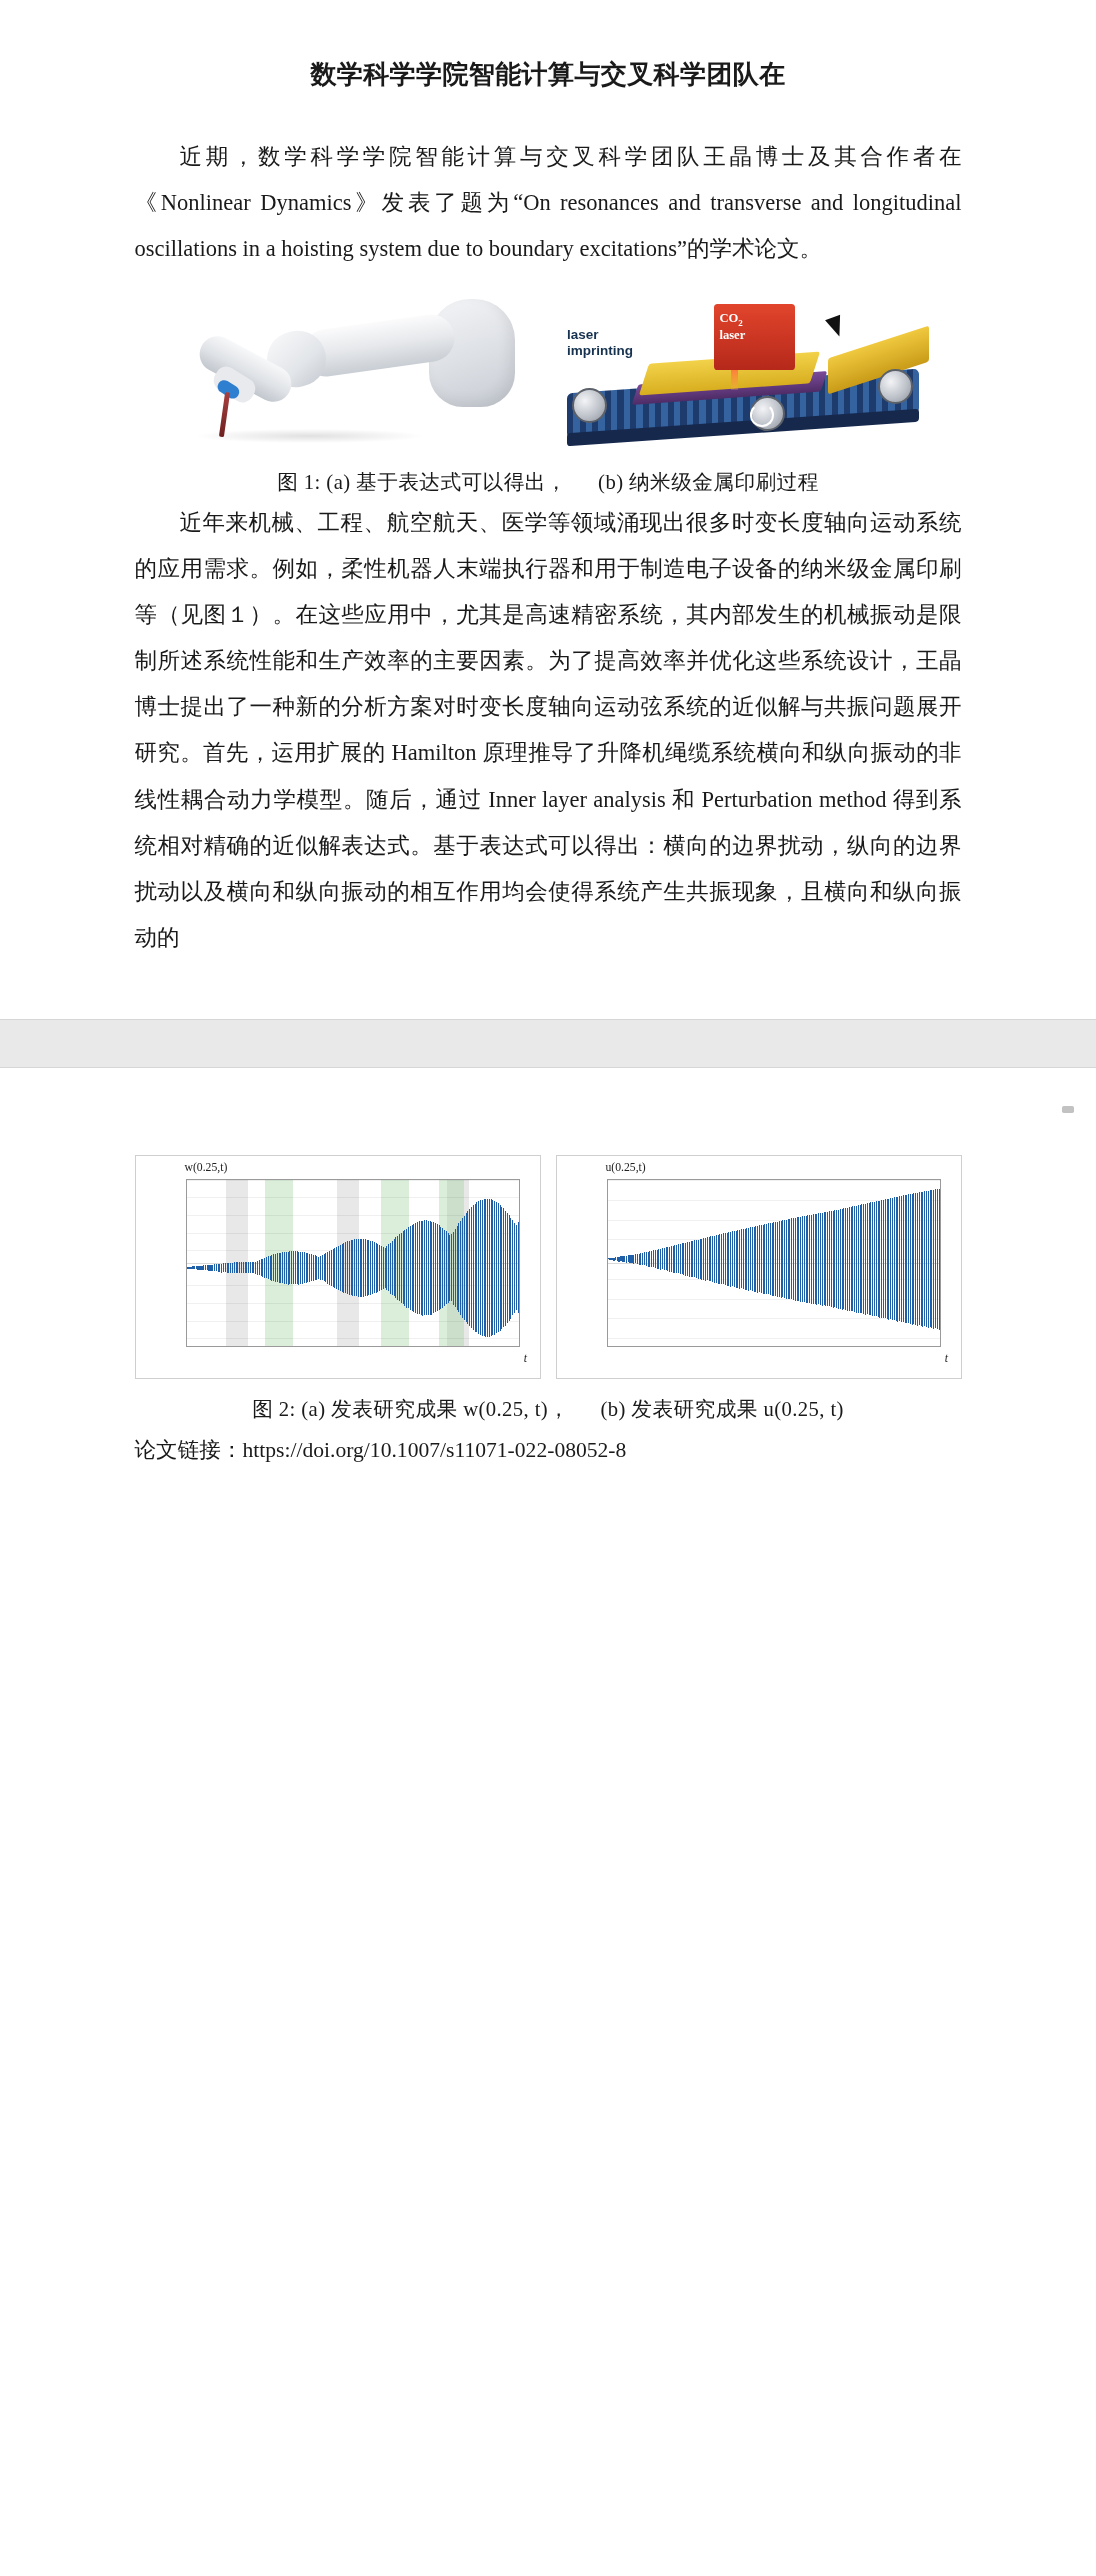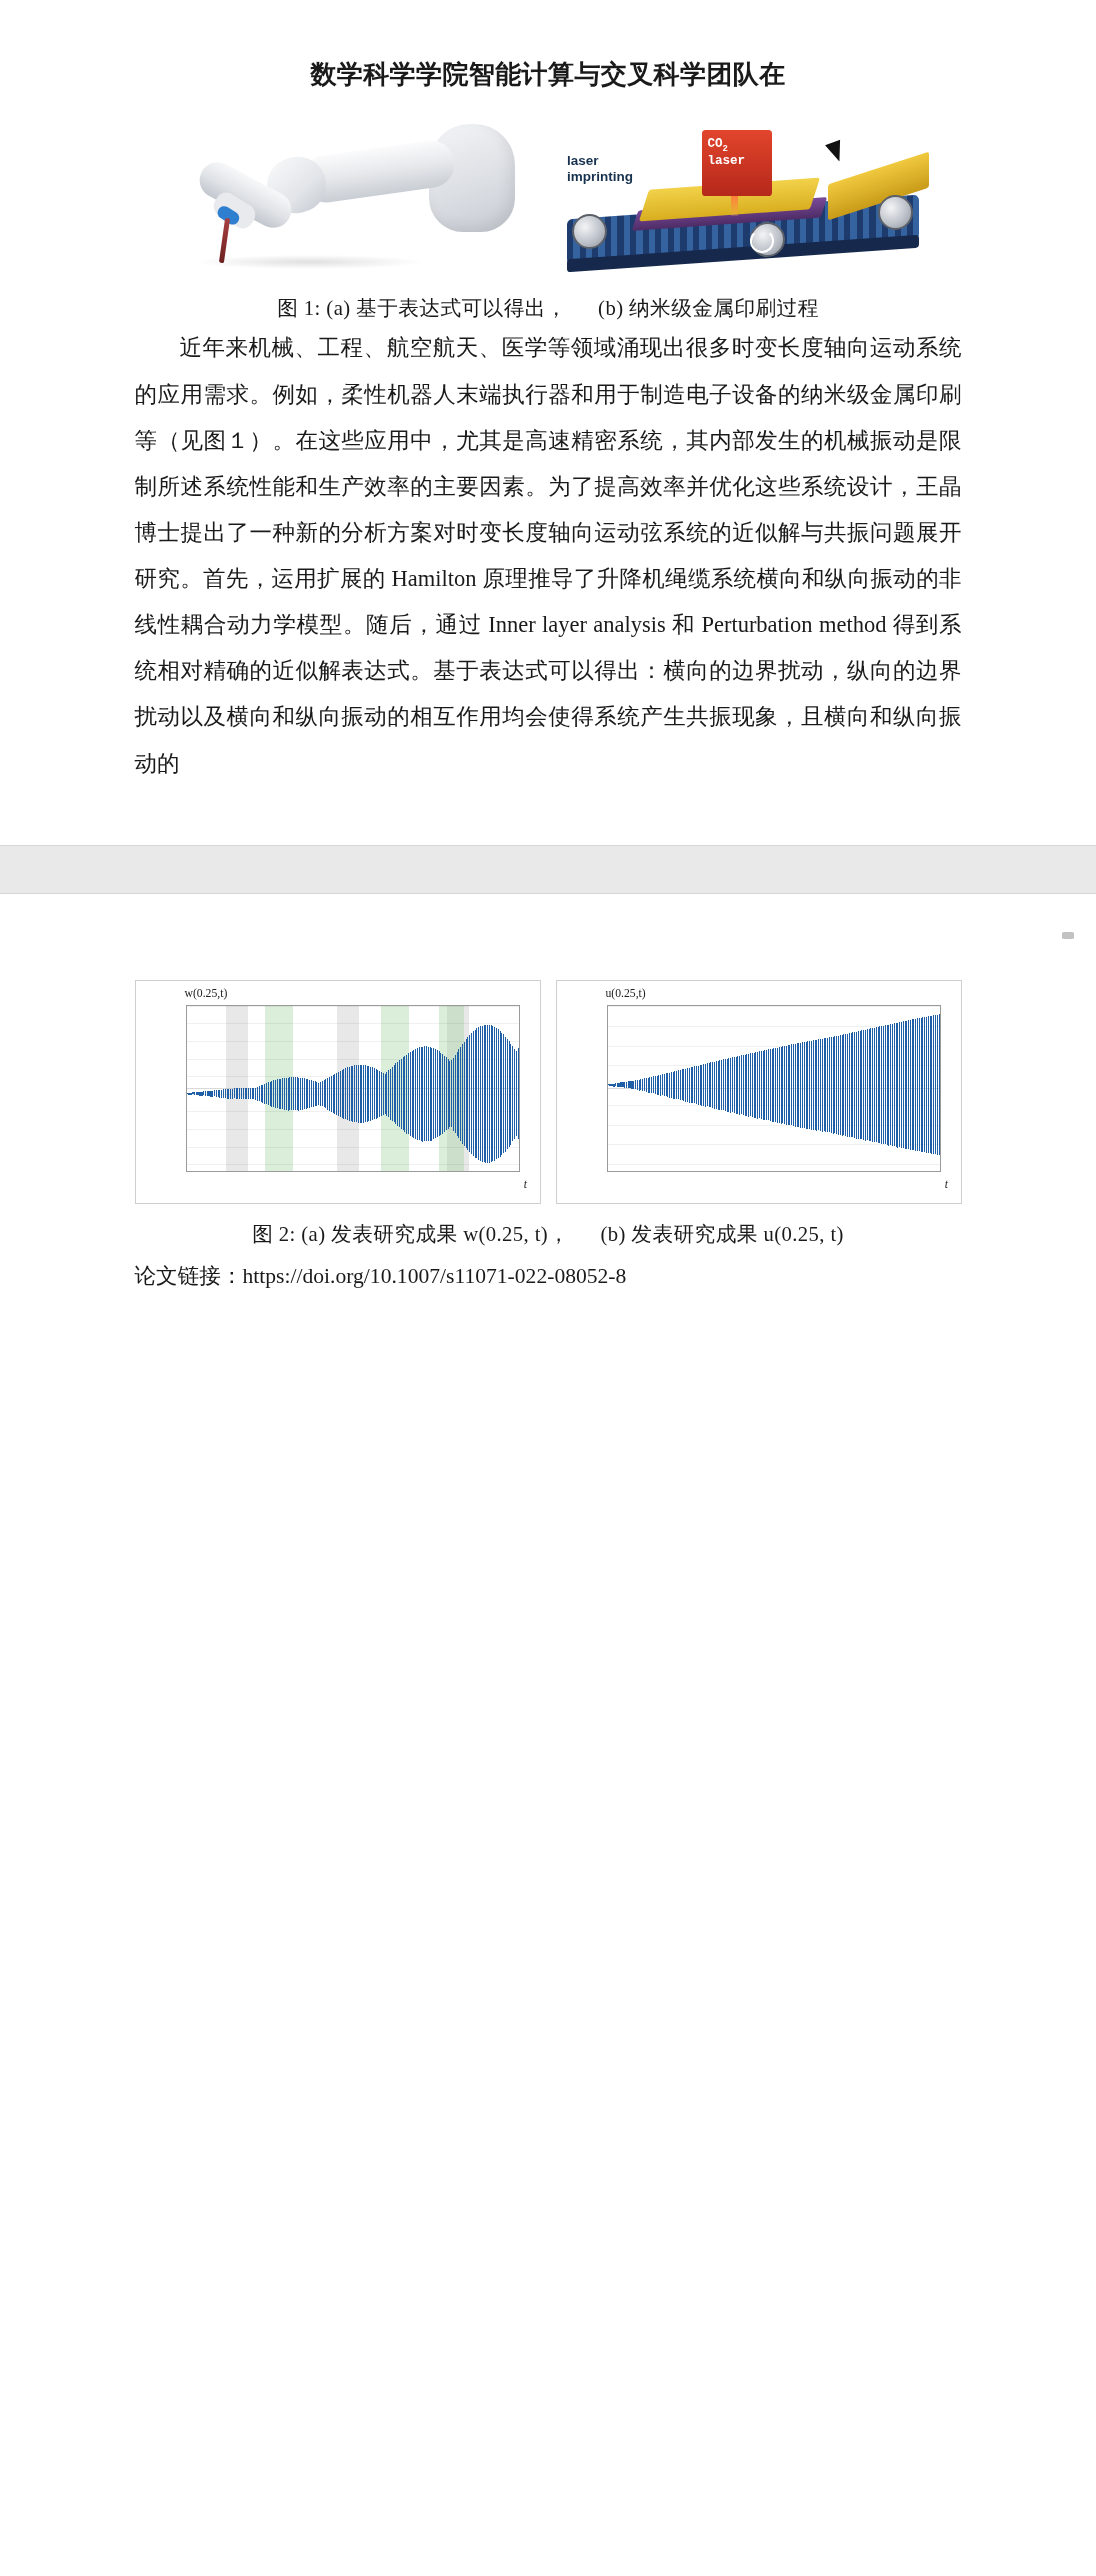--- a/index.html
+++ b/index.html
@@ -206,28 +206,28 @@
     left: 77px;
     top: 83px;
     width: 189px;
     height: 20px;
     background: linear-gradient(180deg, #7b4b9a 0%, #4e2c66 100%);
     transform: skewY(-4deg) skewX(-18deg);
     border-radius: 2.7px;
   }
   .co2-box {
     position: absolute;
-    left: 144px;
+    left: 156px;
     top: 9px;
-    width: 70px;
+    width: 81px;
     height: 66px;
     background: linear-gradient(180deg, #e2452c 0%, #b5281a 100%);
     border-radius: 3.6px;
     color: #ffffff;
-    font-family: Liberation Mono, monospace;
+    font-family: Liberation Serif, serif;
     font-weight: bold;
     font-size: 12.6px;
     line-height: 1.15;
     padding: 7.2px 5.4px;
     box-sizing: border-box;
   }
   .co2-box sub { font-size: 9px; }
   .laser-beam {
     position: absolute;
     left: 173px;
@@ -407,20 +407,21 @@
 </head>
 <body>
 
 <div class="page">
   <div class="content">
 
     <div class="title">
       <span>数学科学学院智能计算与交叉科学团队在</span>
     </div>
 
+    <p class="para first">近期，数学科学学院智能计算与交叉科学团队王晶博士及其合作者在《Nonlinear Dynamics》发表了题为“On resonances and transverse and longitudinal oscillations in a hoisting system due to boundary excitations”的学术论文。</p>
 
     <div class="figure-block">
       <div class="fig1-row">
 
         <div class="fig1a">
           <div class="arm-shadow"></div>
           <div class="arm-base"></div>
           <div class="arm-seg1"></div>
           <div class="arm-joint"></div>
           <div class="arm-seg2"></div>

